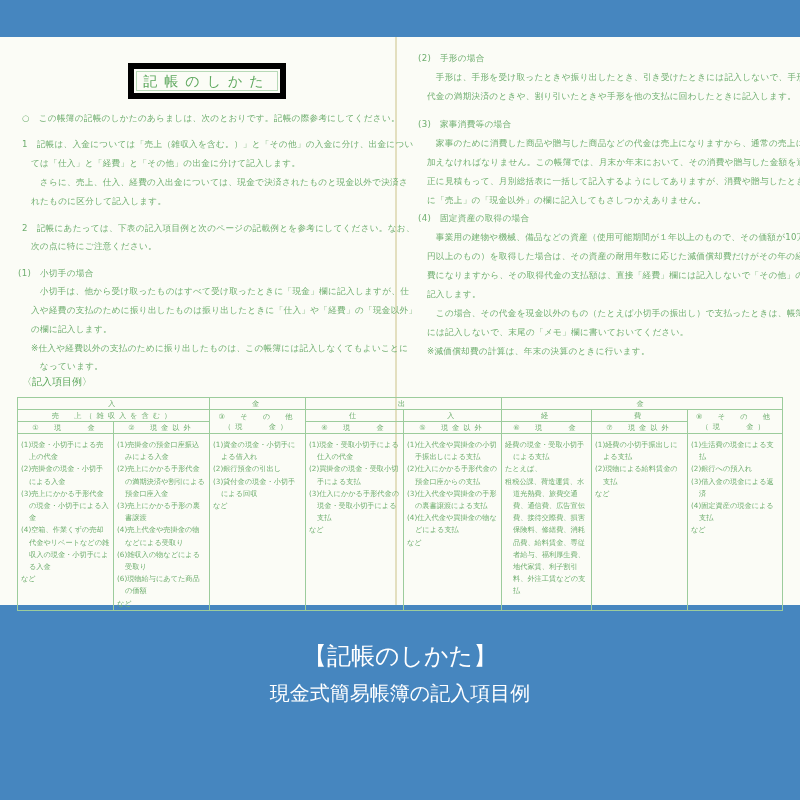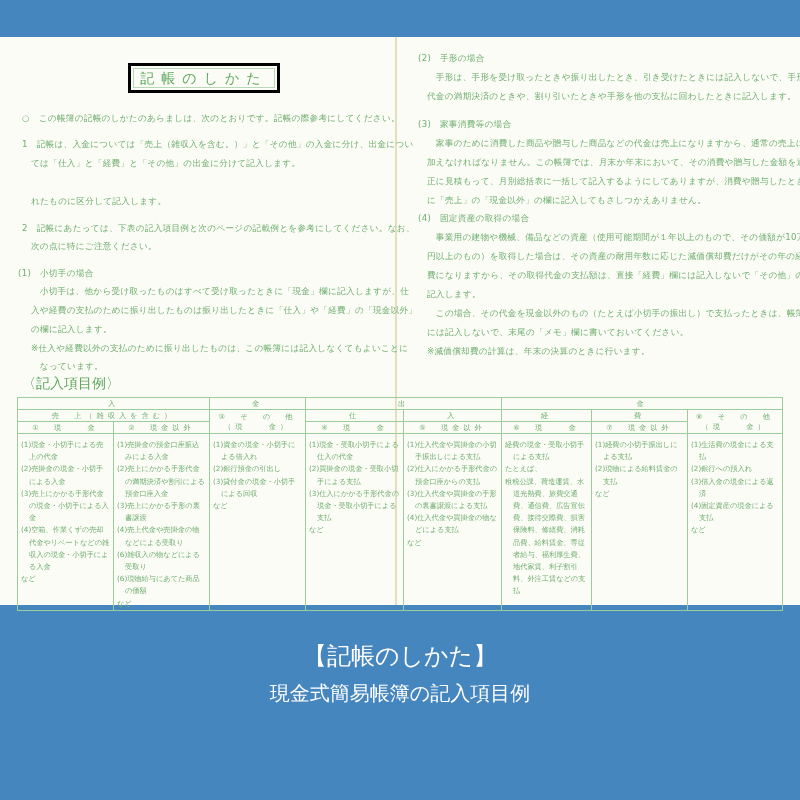--- a/index.html
+++ b/index.html
@@ -2,24 +2,24 @@
 <html><head>
 <meta charset="utf-8">
 <style>
   html, body { margin:0; padding:0; }
   body { width:800px; height:800px; background:#4686bf; position:relative; overflow:hidden;
          font-family:"DejaVu Sans", sans-serif; }
   .top-band { position:absolute; left:0; top:0; width:800px; height:37px; background:#4686bf; }
   .page { position:absolute; left:0; top:37px; width:800px; height:568px; background:#fbfcf6; }
   .spine { position:absolute; left:395px; top:0; width:2px; height:568px; background:#e3dfbf; }
   .txt { position:absolute; color:#6fae6f; font-size:8.6px; line-height:19px; white-space:nowrap; letter-spacing:0.3px; }
-  .title-box { position:absolute; left:128px; top:26px; width:146px; height:24px; border:3px solid #000000;
+  .title-box { position:absolute; left:128px; top:26px; width:146px; height:24px; border:6px solid #000000;
                box-shadow: inset 0 0 0 2px #fbfcf6, inset 0 0 0 3px #b7d9b7;
                color:#5ca75c; font-size:14px; text-align:center; line-height:24px; letter-spacing:7px; }
-  .section-label { position:absolute; left:22px; top:338px; color:#5ca75c; font-size:14px; }
+  .section-label { position:absolute; left:22px; top:338px; color:#5ca75c; font-size:10px; }
   table.items { position:absolute; left:17px; top:360px; width:765px; border-collapse:collapse; table-layout:fixed; }
   table.items td, table.items th { border:1px solid #9ccc9c; color:#6fae6f; font-size:7.2px; font-weight:normal; padding:0 3px; }
   table.items th { height:11px; text-align:center; letter-spacing:4px; line-height:11px; }
   table.items td { vertical-align:top; line-height:12.2px; padding-top:5px; height:148px; }
   .item-line { display:block; padding-left:8px; text-indent:-8px; white-space:normal; }
   .caption { position:absolute; left:0; width:800px; text-align:center; color:#ffffff; font-family:"DejaVu Sans", sans-serif; }
   .cap1 { top:640px; font-size:24px; }
   .cap2 { top:680px; font-size:20px; }
 </style>
 </head>
@@ -29,20 +29,21 @@
 
 <div class="page">
   <div class="spine"></div>
 
   <div class="title-box">記帳のしかた</div>
 
   <div class="txt" style="left:22px;top:72px;">○　この帳簿の記帳のしかたのあらましは、次のとおりです。記帳の際参考にしてください。</div>
 
   <div class="txt" style="left:22px;top:98px;">1　記帳は、入金については「売上（雑収入を含む。）」と「その他」の入金に分け、出金につい</div>
   <div class="txt" style="left:22px;top:117px;">　ては「仕入」と「経費」と「その他」の出金に分けて記入します。</div>
+  <div class="txt" style="left:22px;top:136px;">　　さらに、売上、仕入、経費の入出金については、現金で決済されたものと現金以外で決済さ</div>
   <div class="txt" style="left:22px;top:155px;">　れたものに区分して記入します。</div>
 
   <div class="txt" style="left:22px;top:182px;">2　記帳にあたっては、下表の記入項目例と次のページの記載例とを参考にしてください。なお、</div>
   <div class="txt" style="left:22px;top:200px;">　次の点に特にご注意ください。</div>
 
   <div class="txt" style="left:18px;top:227px;">(1)　小切手の場合</div>
   <div class="txt" style="left:22px;top:245px;">　　小切手は、他から受け取ったものはすべて受け取ったときに「現金」欄に記入しますが、仕</div>
   <div class="txt" style="left:22px;top:264px;">　入や経費の支払のために振り出したものは振り出したときに「仕入」や「経費」の「現金以外」</div>
   <div class="txt" style="left:22px;top:283px;">　の欄に記入します。</div>
   <div class="txt" style="left:22px;top:302px;">　※仕入や経費以外の支払のために振り出したものは、この帳簿には記入しなくてもよいことに</div>

